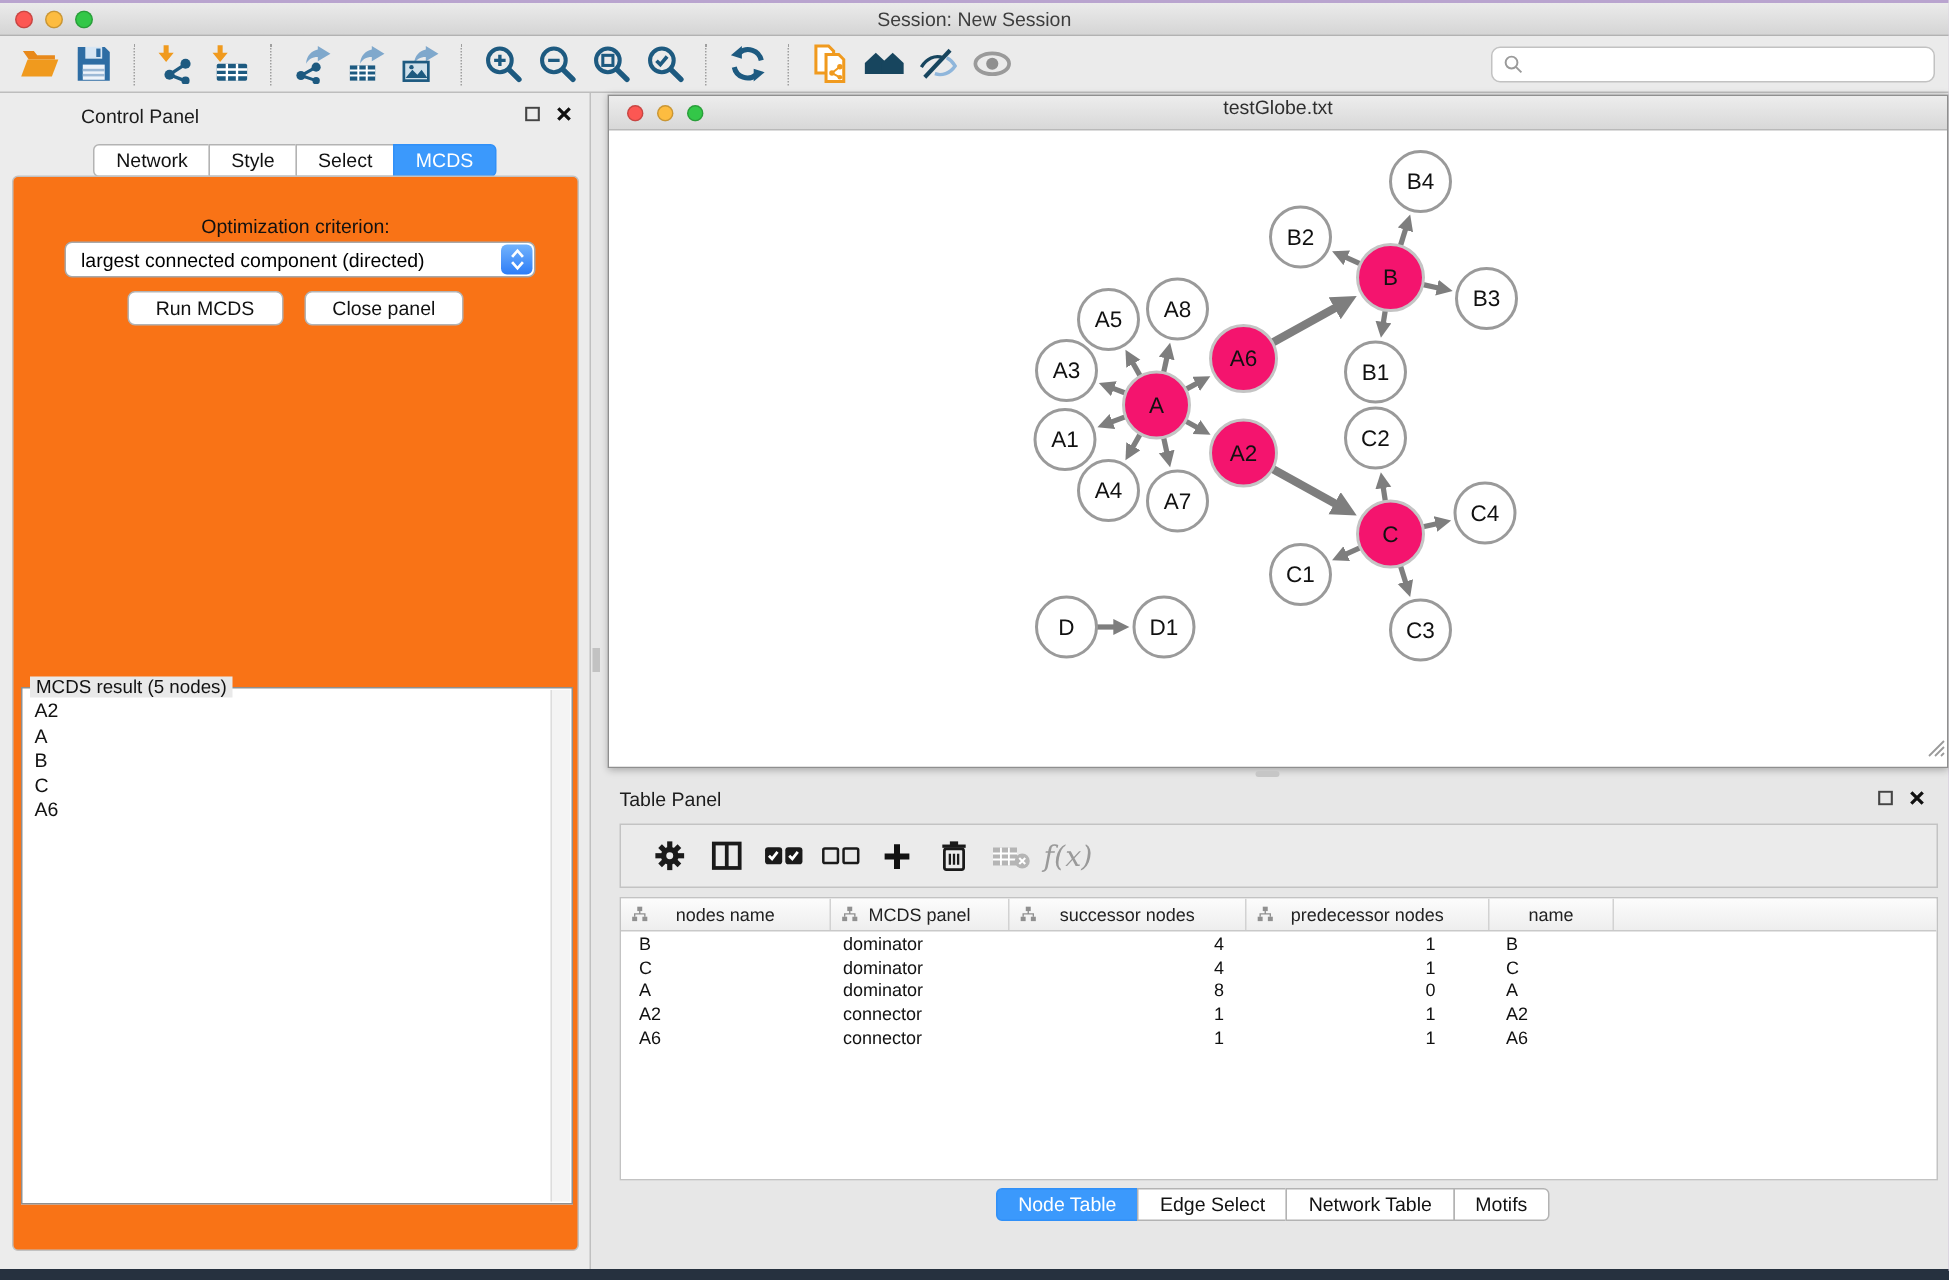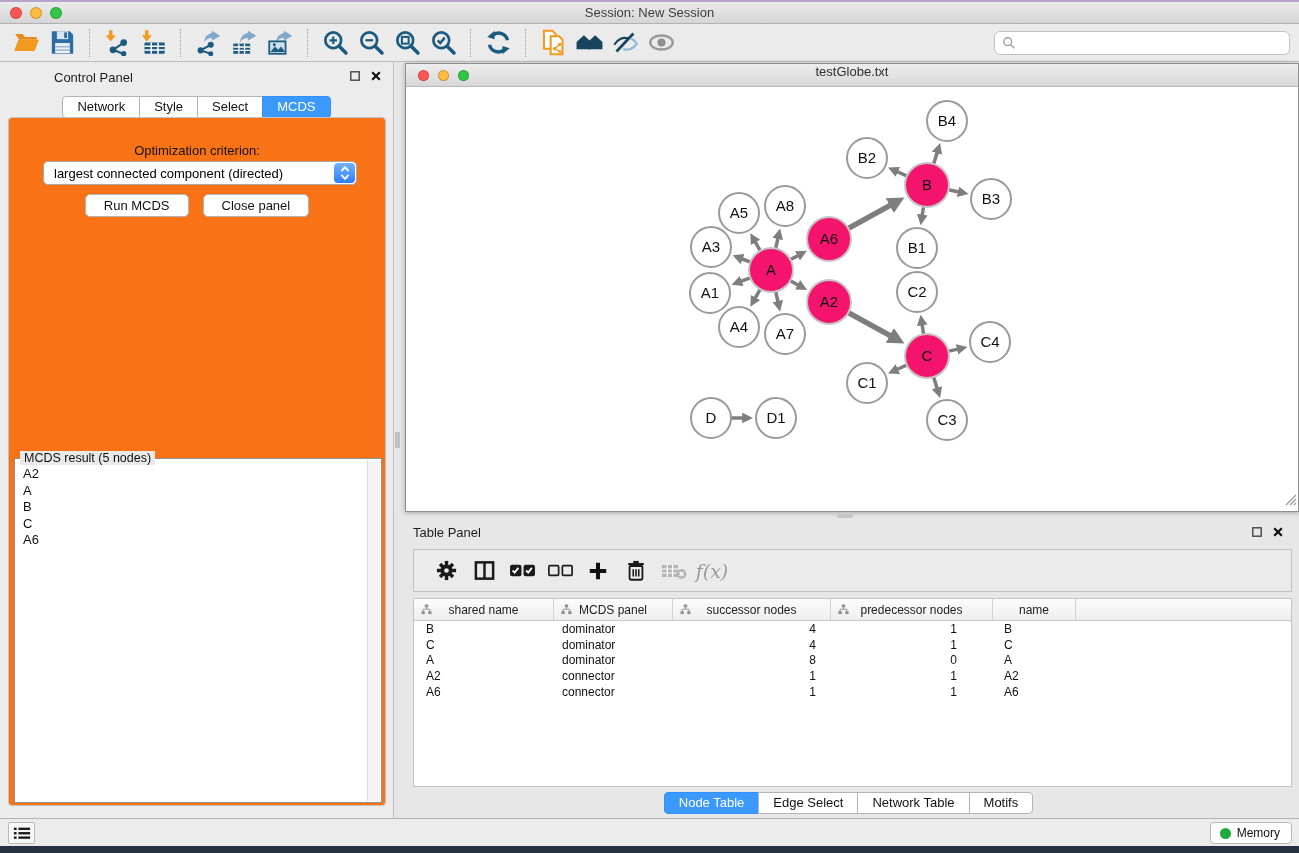--- a/index.html
+++ b/index.html
@@ -469,21 +469,21 @@
           <div class="tp-header-row">
               <div class="th" style="width: 140px;">
                 <svg viewBox="0 0 12 12" width="11" height="11" class="tree-icon">
                   <g fill="#909090">
                     <rect x="4.2" y="0.5" width="3.6" height="3.2"></rect>
                     <rect x="0.5" y="7.8" width="3.6" height="3.2"></rect>
                     <rect x="7.9" y="7.8" width="3.6" height="3.2"></rect>
                   </g>
                   <path d="M6 3.7v2M2.3 7.8V5.7h7.4v2.1" stroke="#909090" fill="none"></path>
                 </svg>
-                <span>shared name</span>
+                <span>nodes name</span>
               </div>
               <div class="th" style="width: 119px;">
                 <svg viewBox="0 0 12 12" width="11" height="11" class="tree-icon">
                   <g fill="#909090">
                     <rect x="4.2" y="0.5" width="3.6" height="3.2"></rect>
                     <rect x="0.5" y="7.8" width="3.6" height="3.2"></rect>
                     <rect x="7.9" y="7.8" width="3.6" height="3.2"></rect>
                   </g>
                   <path d="M6 3.7v2M2.3 7.8V5.7h7.4v2.1" stroke="#909090" fill="none"></path>
                 </svg>
@@ -557,33 +557,15 @@
         <div class="tp-tabs">
             <div class="tab active">Node Table</div>
             <div class="tab">Edge Select</div>
             <div class="tab">Network Table</div>
             <div class="tab">Motifs</div>
           </div>
       </div>
     </div>
   </div>
 
-  <div class="statusbar">
-    <div class="list-btn">
-      <svg viewBox="0 0 20 16" width="18" height="15">
-          <g fill="#1a1a1a">
-            <rect x="1" y="1.5" width="3" height="2.6"></rect>
-            <rect x="6" y="1.5" width="13" height="2.6"></rect>
-            <rect x="1" y="6.4" width="3" height="2.6"></rect>
-            <rect x="6" y="6.4" width="13" height="2.6"></rect>
-            <rect x="1" y="11.3" width="3" height="2.6"></rect>
-            <rect x="6" y="11.3" width="13" height="2.6"></rect>
-          </g>
-        </svg>
-    </div>
-    <div class="memory-btn">
-      <span class="mem-dot"></span>
-      <span>Memory</span>
-    </div>
-  </div>
 </div>
 
 <div class="bottom-strip"></div>
 
 </body></html>

